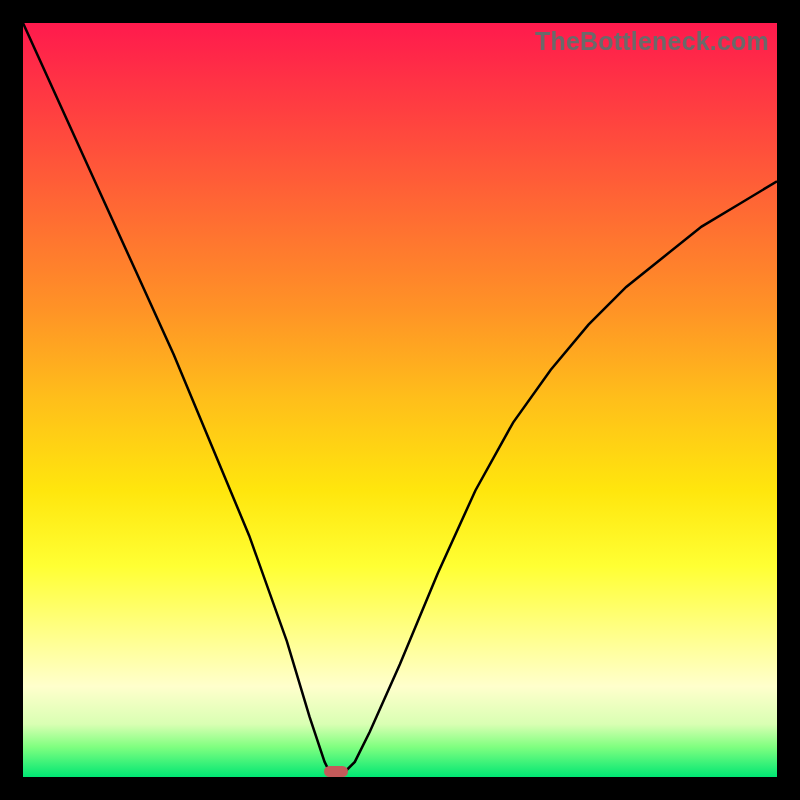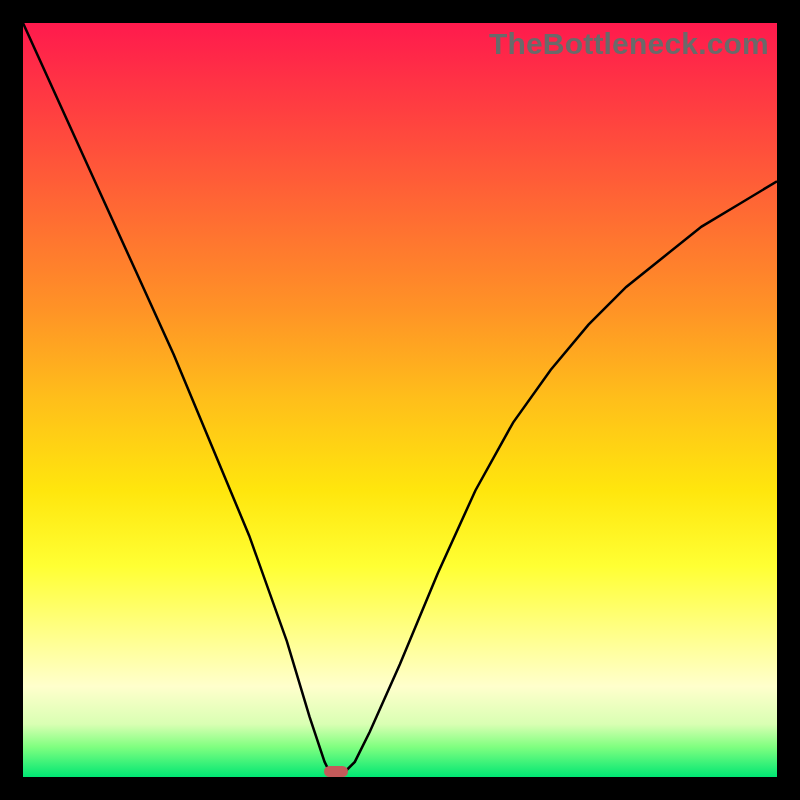--- a/index.html
+++ b/index.html
@@ -30,21 +30,21 @@
       #d9ffb3 93%,
       #80ff80 96%,
       #00e673 100%
     );
   }
   .watermark {
     position: absolute;
     top: 4px;
     right: 8px;
     font-family: Arial, Helvetica, sans-serif;
-    font-size: 30px;
+    font-size: 25px;
     font-weight: bold;
     color: #6a6a6a;
     letter-spacing: 0.2px;
   }
   svg.curve {
     position: absolute;
     left: 0; top: 0;
     width: 754px; height: 754px;
   }
   .marker {

